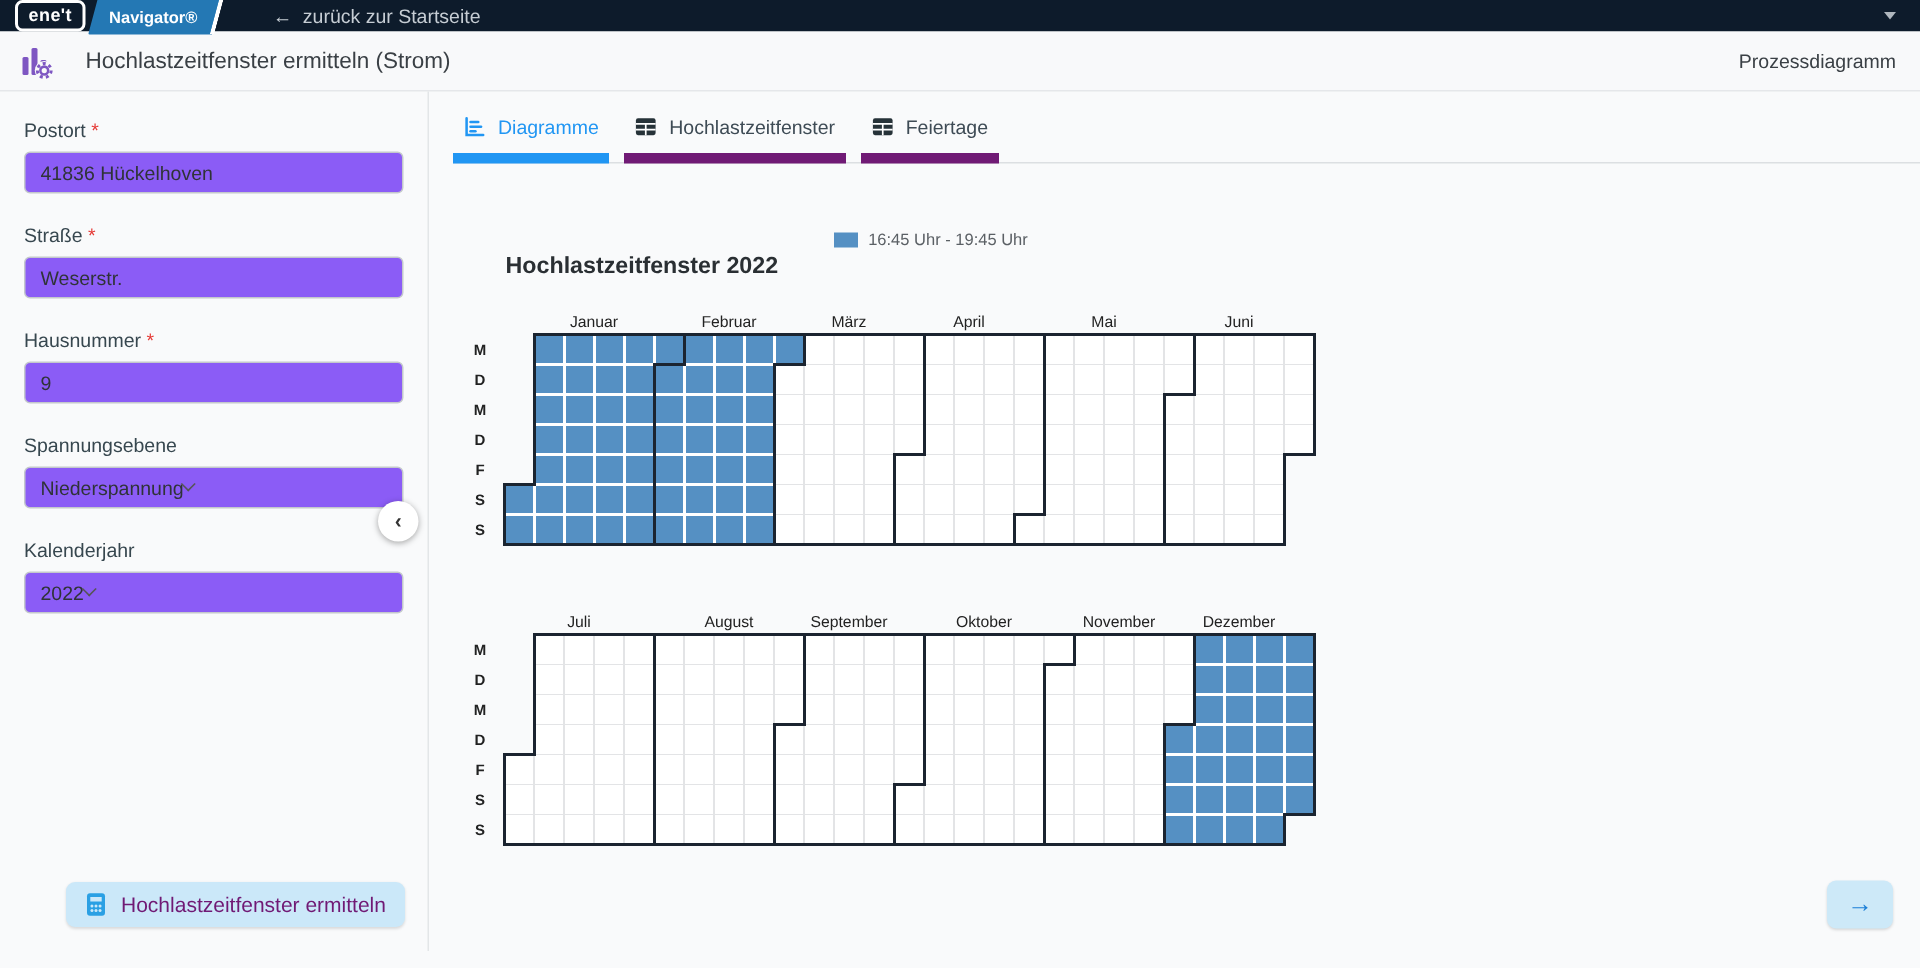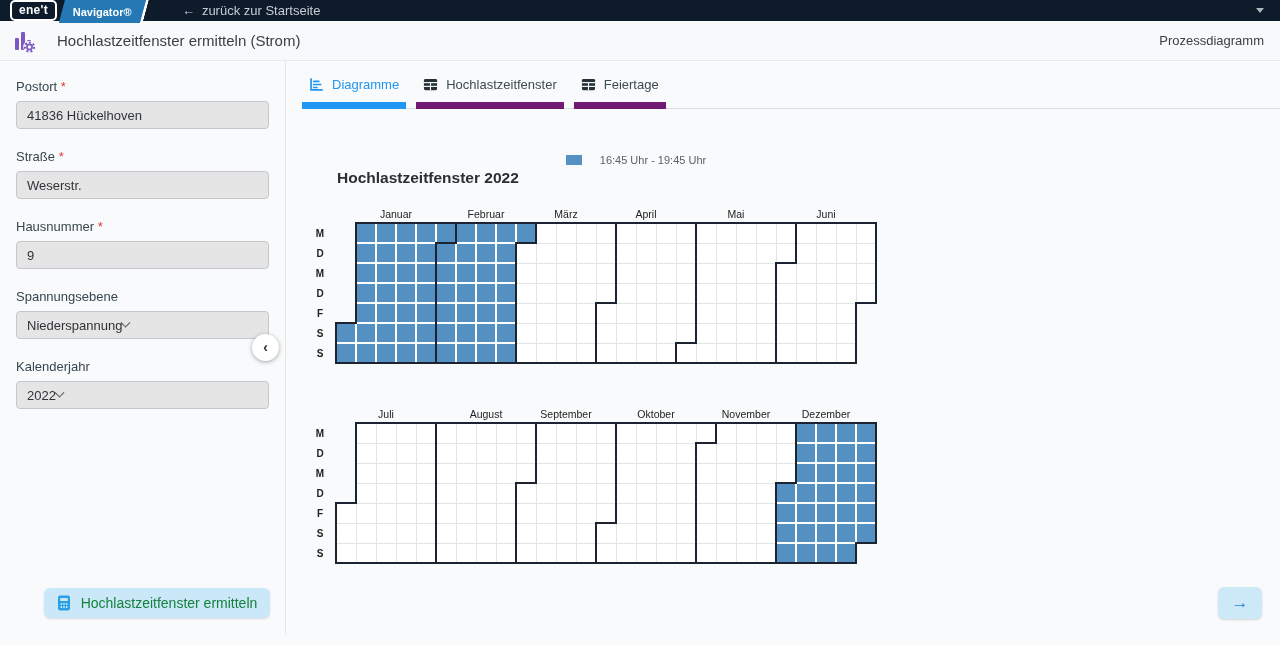--- a/index.html
+++ b/index.html
@@ -24,44 +24,44 @@
                  align-items:center; padding:0 16px 0 12px; gap:21px; }
   .page-title { font-size:15px; color:#3a4045; }
   .header-action { margin-left:auto; font-size:13px; color:#3a4045; cursor:pointer; }
 
   
   .content { position:relative; display:flex; height:573px; }
   .sidebar { width:286px; border-right:1px solid #e3e6e8; padding:18px 16px 0; position:relative; flex:none; }
   .field { margin-bottom:20px; }
   .field-label { font-size:13px; color:#37474f; margin-bottom:7px; }
   .req { color:#e53935; }
-  .text-input, .select { width:100%; height:28px; border:1px solid #c4c8cc; border-radius:4px; background:#e5e5e5;
+  .text-input, .select { width:100%; height:28px; border:1px solid #c4c8cc; border-radius:4px; background:#8b5cf6;
                font-family:"Liberation Sans",sans-serif; font-size:13px; color:#2f3337; padding:0 10px; }
   .select { display:flex; align-items:center; justify-content:flex-start; cursor:pointer; }
   .chev { width:7px; height:7px; border-right:1.6px solid #555; border-bottom:1.6px solid #555;
           transform:rotate(45deg) translate(-2px,-2px); }
   .submit-btn { position:absolute; left:44px; right:15px; bottom:16px; height:30px; border:none; border-radius:6px;
-          background:#cbe8f9; color:#15803d; font-size:14px; font-family:"Liberation Sans",sans-serif;
+          background:#cbe8f9; color:#701a75; font-size:14px; font-family:"Liberation Sans",sans-serif;
           display:flex; align-items:center; justify-content:center; gap:10px; cursor:pointer;
           box-shadow:0 1px 2px rgba(0,0,0,.13); }
   .collapse-btn { position:absolute; left:252px; top:273px; width:27px; height:27px; border-radius:50%;
           background:#fff; border:none; box-shadow:0 1px 4px rgba(0,0,0,.35); color:#333; font-size:14px;
           font-weight:bold; display:flex; align-items:center; justify-content:center; cursor:pointer; z-index:5;
           font-family:"Liberation Sans",sans-serif; padding-bottom:2px; }
 
   .main { flex:1; position:relative; padding-left:16px; }
   .tabs { margin-top:16px; display:flex; align-items:flex-end; border-bottom:1px solid #dcdfe2; }
   .tab { display:flex; align-items:center; gap:8px; font-size:13px; padding:0 7px 10px; margin-right:10px;
          border-bottom:7px solid #701a75; margin-bottom:-1px; cursor:pointer; color:#3e4b55; }
   .tab.active { color:#2196f3; border-bottom-color:#2196f3; }
   .tab .ticon { display:flex; }
 
   .chart-head { display:flex; align-items:center; margin:24px 0 0 35px; }
   .chart-title { font-size:15.5px; font-weight:bold; color:#2a2f33;margin-top:36px; }
-  .legend { display:flex; align-items:center; gap:18px; margin-left:47px; }
+  .legend { display:flex; align-items:center; gap:7px; margin-left:37px; }
   .legend-swatch { width:16px; height:10px; }
   .legend-label { font-size:11px; color:#5b6065; }
 
   .charts { margin-left:7px; }
   .heatmap { display:block; }
   .heatmap.first { margin-top:21px; }
   .heatmap.second { margin-top:42px; }
 
   .next-btn { position:absolute; right:18px; bottom:15px; width:44px; height:32px; border:none; border-radius:6px;
          background:#cde9f8; color:#1c7fd6; font-size:17px; display:flex; align-items:center; justify-content:center;

